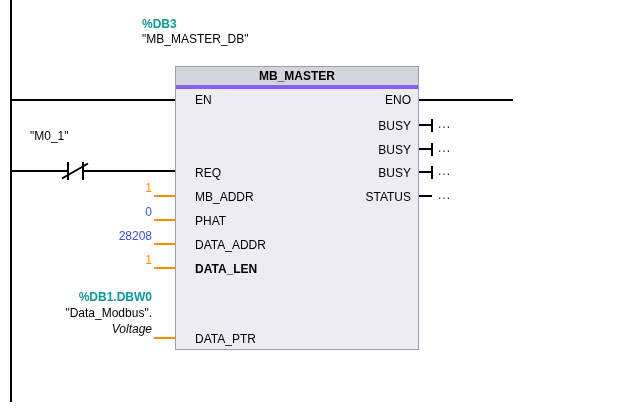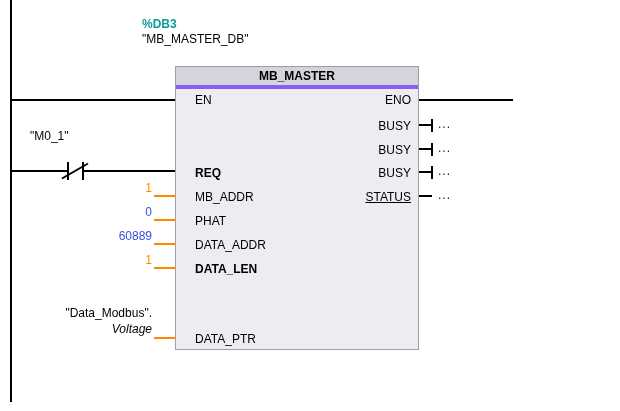--- a/index.html
+++ b/index.html
@@ -71,40 +71,41 @@
   <div class="wire h orange" style="left:154px;top:267px;width:21px;"></div>
   <div class="wire h orange" style="left:154px;top:337px;width:21px;"></div>
 
   <div class="txt center op-addr" style="left:142px;top:17px;width:240px;">%DB3</div>
   <div class="txt center op-name" style="left:142px;top:32px;width:240px;">"MB_MASTER_DB"</div>
 
   <div class="txt center op-name" style="left:30px;top:129px;width:90px;">"M0_1"</div>
 
   <div class="txt right val-orange" style="left:58px;top:181px;width:94px;">1</div>
   <div class="txt right val-blue" style="left:58px;top:205px;width:94px;">0</div>
-  <div class="txt right val-blue" style="left:58px;top:229px;width:94px;">60889</div>
+  <div class="txt right val-blue" style="left:58px;top:229px;width:94px;">28208</div>
   <div class="txt right val-orange" style="left:58px;top:253px;width:94px;">1</div>
 
+  <div class="txt right op-addr" style="left:38px;top:290px;width:114px;">%DB1.DBW0</div>
   <div class="txt right op-name" style="left:28px;top:306px;width:124px;">"Data_Modbus".</div>
   <div class="txt right op-name" style="left:38px;top:322px;width:114px;font-style:italic;">Voltage</div>
 
   <div class="block">
     <div class="block-header">MB_MASTER</div>
     <div class="pin left" style="top:26px;">EN</div>
     <div class="pin right" style="top:26px;">ENO</div>
-    <div class="pin left" style="top:99px;font-weight:bold;">REQ</div>
+    <div class="pin left" style="top:99px;">REQ</div>
     <div class="pin left" style="top:123px;">MB_ADDR</div>
     <div class="pin left" style="top:147px;">PHAT</div>
     <div class="pin left" style="top:171px;">DATA_ADDR</div>
     <div class="pin left" style="top:195px;font-weight:bold;">DATA_LEN</div>
     <div class="pin left" style="top:265px;">DATA_PTR</div>
     <div class="pin right" style="top:52px;">BUSY</div>
     <div class="pin right" style="top:76px;">BUSY</div>
     <div class="pin right" style="top:99px;">BUSY</div>
-    <div class="pin right" style="top:123px;text-decoration:underline;">STATUS</div>
+    <div class="pin right" style="top:123px;">STATUS</div>
   </div>
 
   <div class="wire h" style="left:419px;top:124px;width:13px;"></div>
   <div class="tick" style="left:431px;top:119px;"></div>
   <div class="dots" style="left:438px;top:117px;">...</div>
 
   <div class="wire h" style="left:419px;top:148px;width:13px;"></div>
   <div class="tick" style="left:431px;top:143px;"></div>
   <div class="dots" style="left:438px;top:141px;">...</div>
 

